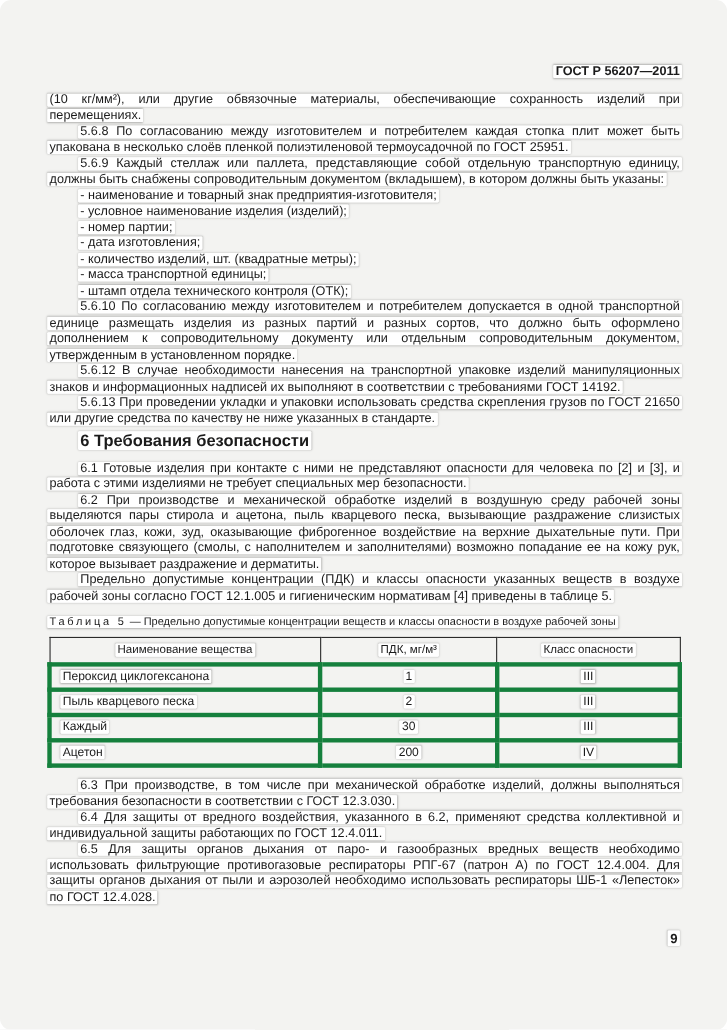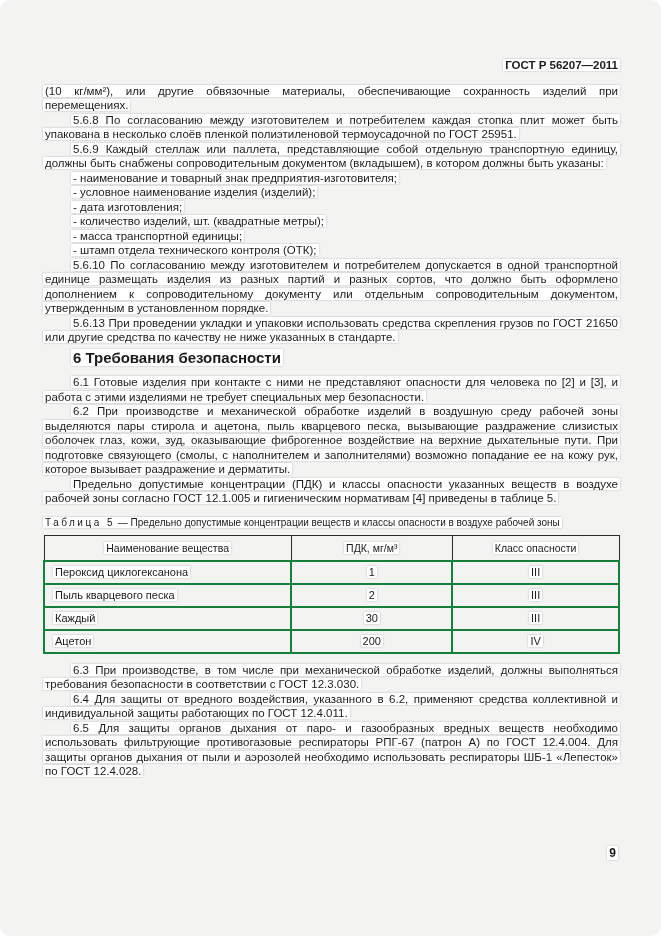--- a/index.html
+++ b/index.html
@@ -39,21 +39,21 @@
     margin: 6px 0 10px; padding-left: 28px;
   }
   .tcap { margin: 10px 0 4px; font-size: 10px; }
   .tcap-label { letter-spacing: 2.5px; margin-top: 16px; }
   .t5 { width: 100%; border-collapse: collapse; margin: 5px 0 9px; font-size: 11px; }
   .t5 th {
     font-weight: normal; font-size: 10.5px;
     border: 1px solid #2a2a2a;
     height: 25px; text-align: center; padding: 2px 4px;
   }
-  .t5 td { border: 2px solid #15803d; height: 23px; padding: 2px 8px; }
+  .t5 td { border: 4px solid #15803d; height: 23px; padding: 2px 8px; }
   .t5 td.c { text-align: center; }
   .col-name { width: 43%; } .col-pdk { width: 28%; } .col-class { width: 29%; }
   .page-num { position: absolute; right: 43px; bottom: 76px; font-weight: bold; font-size: 12px; }
 </style>
 </head>
 <body>
 
 <div class="page">
 
   <header class="doc-head">
@@ -63,26 +63,28 @@
   <main>
 
     <p class="para"><span class="lb">(10 кг/мм²), или другие обвязочные материалы, обеспечивающие сохранность изделий при перемещениях.</span></p>
 
     <p class="para ind"><span class="lb">5.6.8 По согласованию между изготовителем и потребителем каждая стопка плит может быть упакована в несколько слоёв пленкой полиэтиленовой термоусадочной по ГОСТ 25951.</span></p>
 
     <p class="para ind"><span class="lb">5.6.9 Каждый стеллаж или паллета, представляющие собой отдельную транспортную единицу, должны быть снабжены сопроводительным документом (вкладышем), в котором должны быть указаны:</span></p>
 
     <p class="para li"><span class="lb">- наименование и товарный знак предприятия-изготовителя;</span></p>
     <p class="para li"><span class="lb">- условное наименование изделия (изделий);</span></p>
+    <p class="para li"><span class="lb">- номер партии;</span></p>
     <p class="para li"><span class="lb">- дата изготовления;</span></p>
     <p class="para li"><span class="lb">- количество изделий, шт. (квадратные метры);</span></p>
     <p class="para li"><span class="lb">- масса транспортной единицы;</span></p>
     <p class="para li"><span class="lb">- штамп отдела технического контроля (ОТК);</span></p>
 
     <p class="para ind"><span class="lb">5.6.10 По согласованию между изготовителем и потребителем допускается в одной транспортной единице размещать изделия из разных партий и разных сортов, что должно быть оформлено дополнением к сопроводительному документу или отдельным сопроводительным документом, утвержденным в установленном порядке.</span></p>
+    <p class="para ind"><span class="lb">5.6.12 В случае необходимости нанесения на транспортной упаковке изделий манипуляционных знаков и информационных надписей их выполняют в соответствии с требованиями ГОСТ 14192.</span></p>
     <p class="para ind"><span class="lb">5.6.13 При проведении укладки и упаковки использовать средства скрепления грузов по ГОСТ 21650 или другие средства по качеству не ниже указанных в стандарте.</span></p>
 
     <h2 class="sec-heading"><span class="lb">6 Требования безопасности</span></h2>
 
     <p class="para ind"><span class="lb">6.1 Готовые изделия при контакте с ними не представляют опасности для человека по [2] и [3], и работа с этими изделиями не требует специальных мер безопасности.</span></p>
     <p class="para ind"><span class="lb">6.2 При производстве и механической обработке изделий в воздушную среду рабочей зоны выделяются пары стирола и ацетона, пыль кварцевого песка, вызывающие раздражение слизистых оболочек глаз, кожи, зуд, оказывающие фиброгенное воздействие на верхние дыхательные пути. При подготовке связующего (смолы, с наполнителем и заполнителями) возможно попадание ее на кожу рук, которое вызывает раздражение и дерматиты.</span></p>
     <p class="para ind"><span class="lb">Предельно допустимые концентрации (ПДК) и классы опасности указанных веществ в воздухе рабочей зоны согласно ГОСТ 12.1.005 и гигиеническим нормативам [4] приведены в таблице 5.</span></p>
 
     <div class="tcap">
       <span class="lb"><span class="tcap-label">Таблица 5</span> <span>— Предельно допустимые концентрации веществ и классы опасности в воздухе рабочей зоны</span></span>

